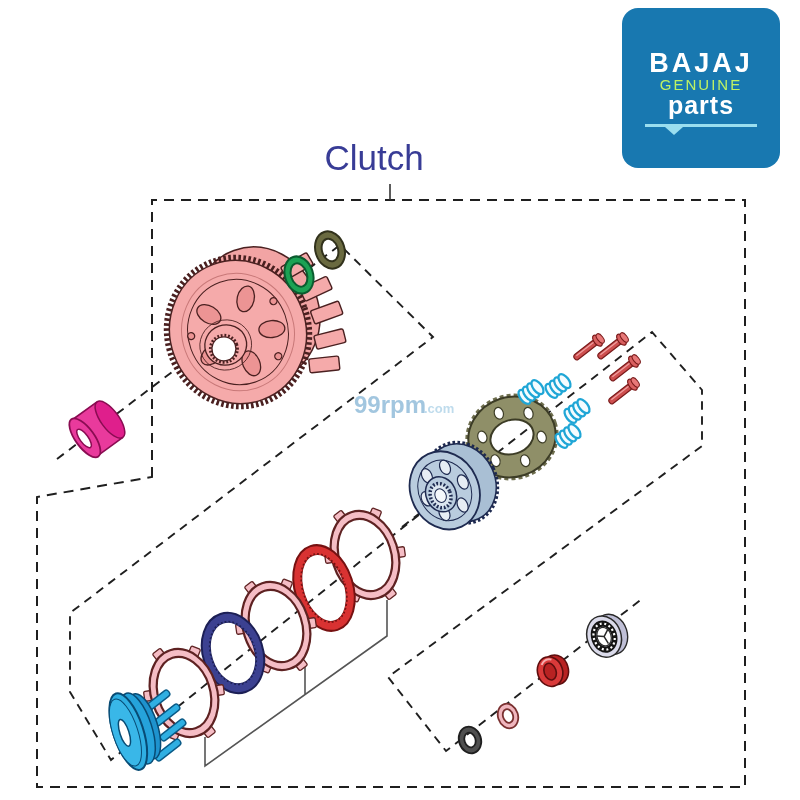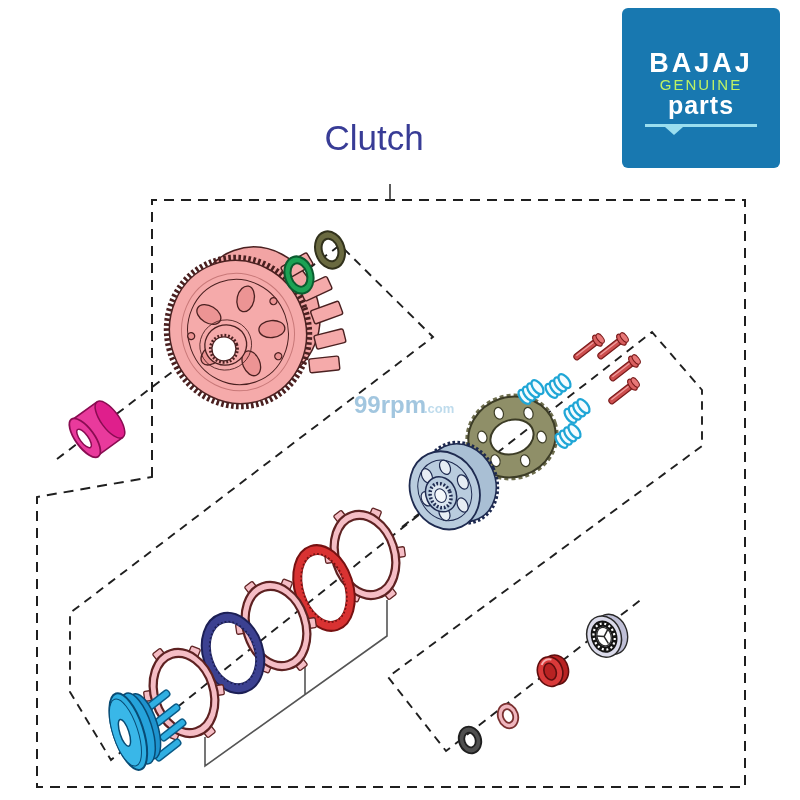--- a/index.html
+++ b/index.html
@@ -2,31 +2,31 @@
 <html><head>
 <meta charset="utf-8">
 <style>
   html,body{margin:0;padding:0;}
   body{width:800px;height:800px;background:#ffffff;overflow:hidden;
        font-family:"Liberation Sans",sans-serif;}
   .stage{position:relative;width:800px;height:800px;background:#fff;}
   svg.diagram{position:absolute;left:0;top:0;}
   
   .logo{position:absolute;left:622px;top:8px;width:158px;height:160px;
-        border-radius:6px;background:#1878B0;display:flex;flex-direction:column;
+        border-radius:16px;background:#1878B0;display:flex;flex-direction:column;
         align-items:center;justify-content:center;}
   .logo-brand{color:#ffffff;font-size:27px;font-weight:bold;letter-spacing:3px;line-height:1;}
   .logo-genuine{color:#bef264;font-size:15px;letter-spacing:2px;line-height:1;}
   .logo-parts{color:#ffffff;font-size:25px;font-weight:bold;letter-spacing:1px;margin-top:1px;line-height:1;}
   .logo-underline{position:relative;width:112px;height:3px;background:#9ADEEF;margin-top:6px;}
   .logo-underline .arrow{position:absolute;left:20px;top:3px;width:0;height:0;
         border-left:9px solid transparent;border-right:9px solid transparent;
         border-top:8px solid #9ADEEF;}
   
-  .title{position:absolute;left:294px;top:118px;width:160px;text-align:center;
+  .title{position:absolute;left:294px;top:138px;width:160px;text-align:center;
          font-size:35px;color:#383C96;}
 </style>
 </head>
 <body>
 
 <div class="stage">
 
 <svg class="diagram" width="800" height="800" viewBox="0 0 800 800">
 
   <g fill="none" stroke="#1F1F1F" stroke-width="2" stroke-dasharray="10 7">

